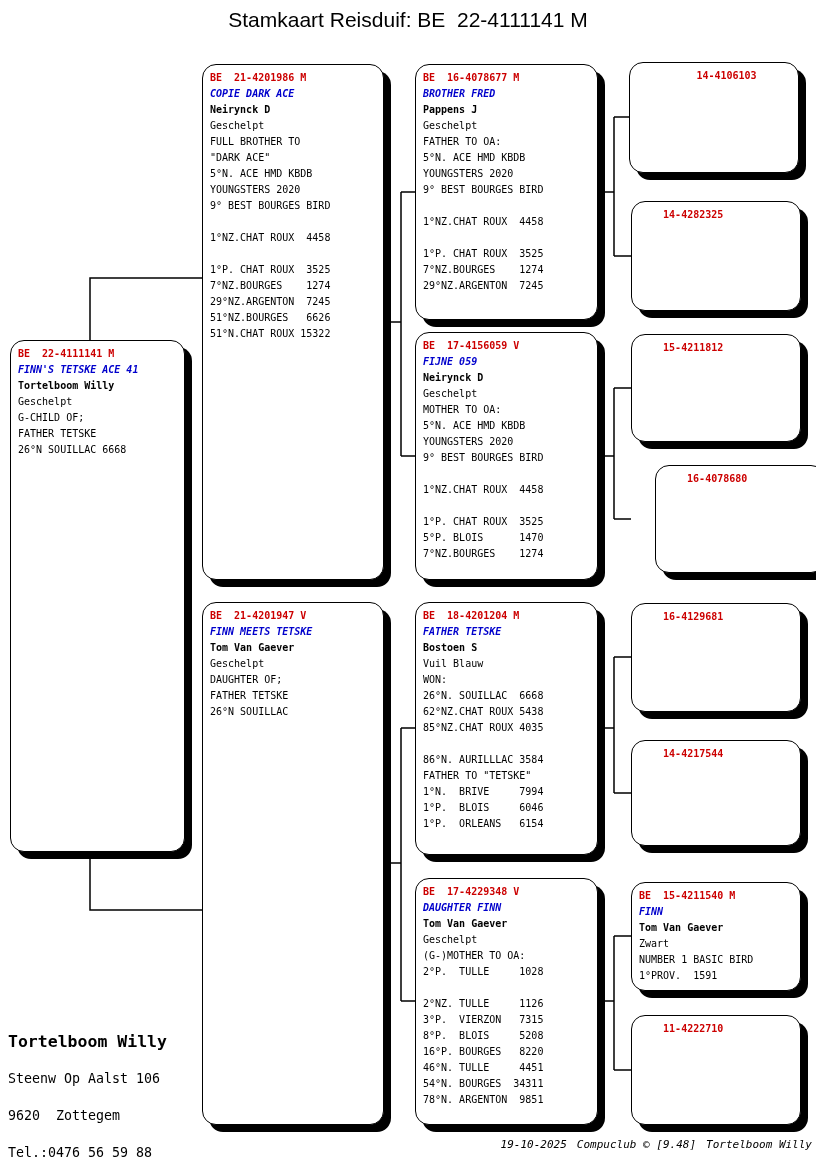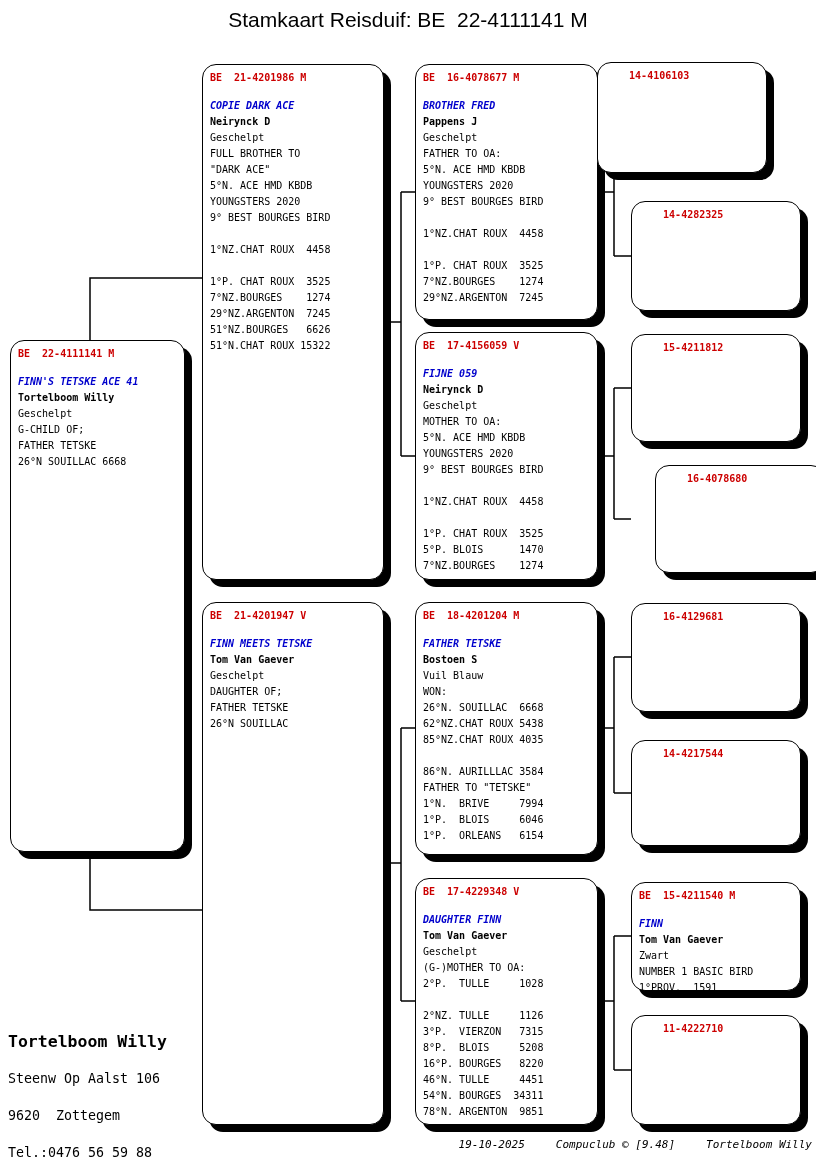--- a/index.html
+++ b/index.html
@@ -5,48 +5,48 @@
   html,body{margin:0;padding:0;background:#fff;}
   #page{position:relative;width:816px;height:1172px;background:#ffffff;overflow:hidden;
         font-family:"DejaVu Sans Mono",monospace;}
   #title{position:absolute;left:0;top:8px;width:816px;text-align:center;
          font-family:"Liberation Sans",sans-serif;font-size:21px;color:#000;white-space:pre;}
   #connectors{position:absolute;left:0;top:0;}
   .pbox{position:absolute;box-sizing:border-box;background:#fff;border:1.5px solid #000;
         border-radius:14px;box-shadow:7px 7px 0 0 #000;padding:5px 6px 4px 7px;
         font-size:10px;line-height:16px;color:#000;}
   .ring{color:#cc0000;font-weight:bold;white-space:pre;}
-  .bname{color:#0000cc;font-weight:bold;font-style:italic;white-space:pre;margin-top:12px;}
+  .bname{color:#0000cc;font-weight:bold;font-style:italic;white-space:pre;}
   .fancier{font-weight:bold;white-space:pre;}
   .details{white-space:pre;}
   
   #box-subject{left:10px;top:340px;width:175px;height:512px;}
   #box-father {left:202px;top:64px;width:182px;height:516px;}
   #box-mother {left:202px;top:602px;width:182px;height:523px;}
   #box-g1{left:415px;top:64px; width:183px;height:256px;}
   #box-g2{left:415px;top:332px;width:183px;height:248px;}
   #box-g3{left:415px;top:602px;width:183px;height:253px;}
   #box-g4{left:415px;top:878px;width:183px;height:247px;}
-  #box-gg1{left:597px;top:62px;  width:170px;height:111px;}
+  #box-gg1{left:629px;top:62px;  width:170px;height:111px;text-align:center;}
   #box-gg2{left:631px;top:201px; width:170px;height:110px;}
   #box-gg3{left:631px;top:334px; width:170px;height:108px;}
   #box-gg4{left:631px;top:465px; width:170px;height:108px;margin-left:24px;}
   #box-gg5{left:631px;top:603px; width:170px;height:109px;}
   #box-gg6{left:631px;top:740px; width:170px;height:106px;}
   #box-gg7{left:631px;top:882px; width:170px;height:109px;}
   #box-gg8{left:631px;top:1015px;width:170px;height:110px;}
   
   #owner{position:absolute;left:8px;top:1032px;color:#000;}
   #owner .oname{font-size:16.5px;font-weight:bold;white-space:pre;margin-bottom:9px;}
   #owner .oline{font-size:13.3px;line-height:18px;white-space:pre;margin-top:19px;}
   #owner .oemail{font-size:13.3px;white-space:pre;margin-top:17px;}
   
   #footer{position:absolute;right:4px;top:1138px;font-size:11px;font-style:italic;
           color:#000;white-space:pre;}
-  #footer span{margin-left:31px;}
+  #footer span{margin-left:10px;}
 </style>
 </head>
 <body>
 
 <div id="page">
 
   <div id="title">Stamkaart Reisduif: BE  22-4111141 M</div>
 
   <svg id="connectors" width="816" height="1172">
     <g stroke="#000" stroke-width="1.5" fill="none">

